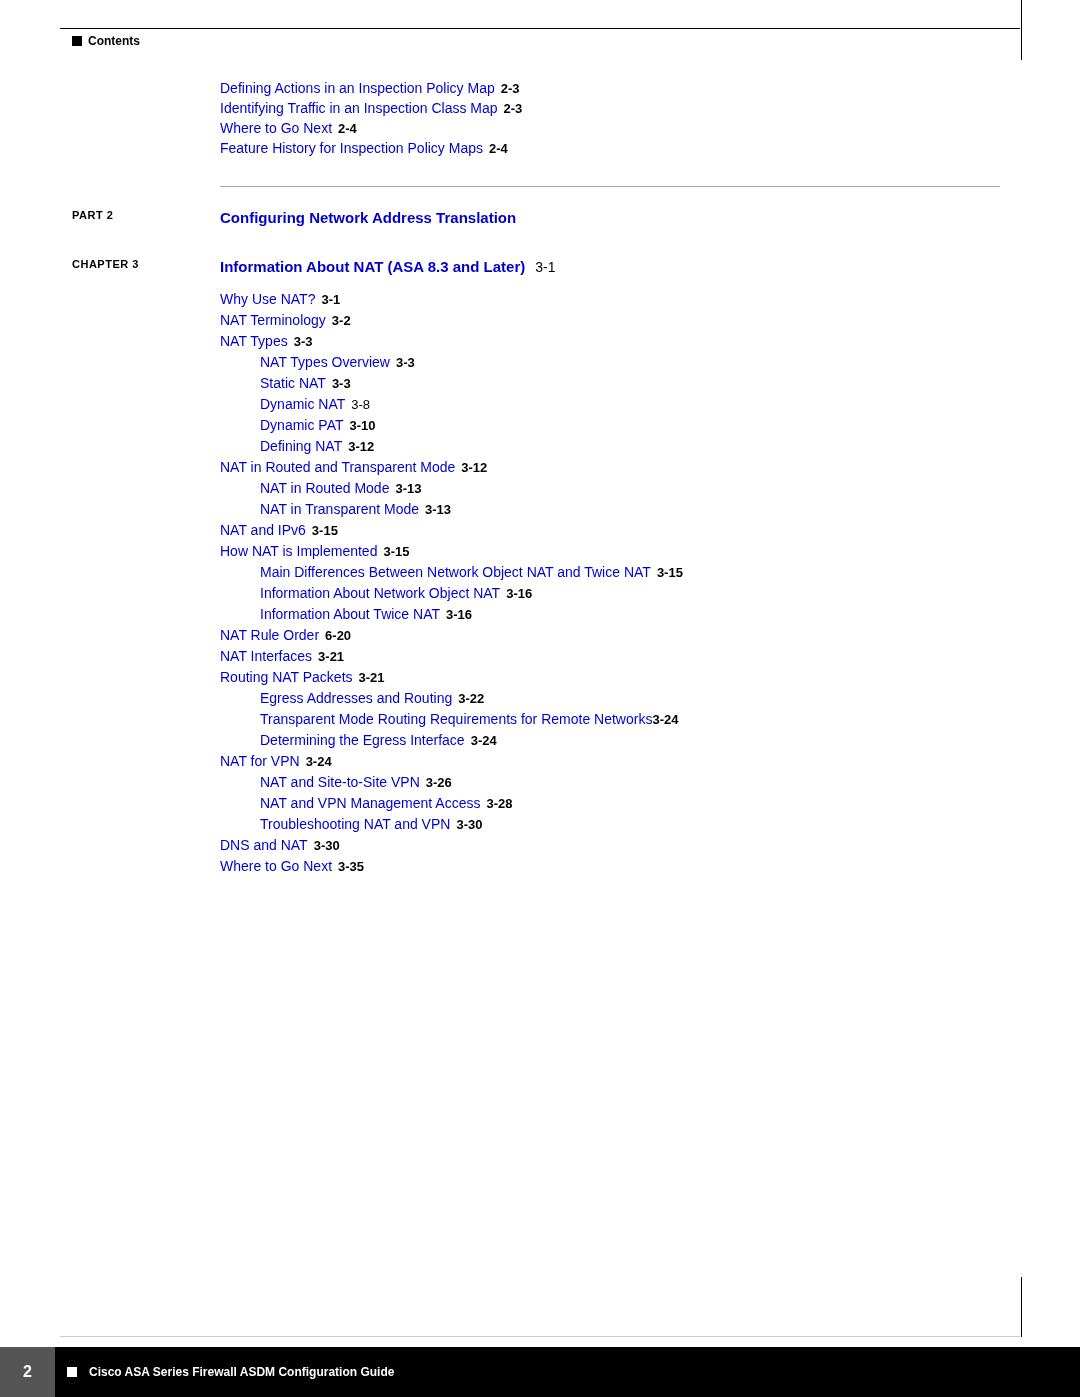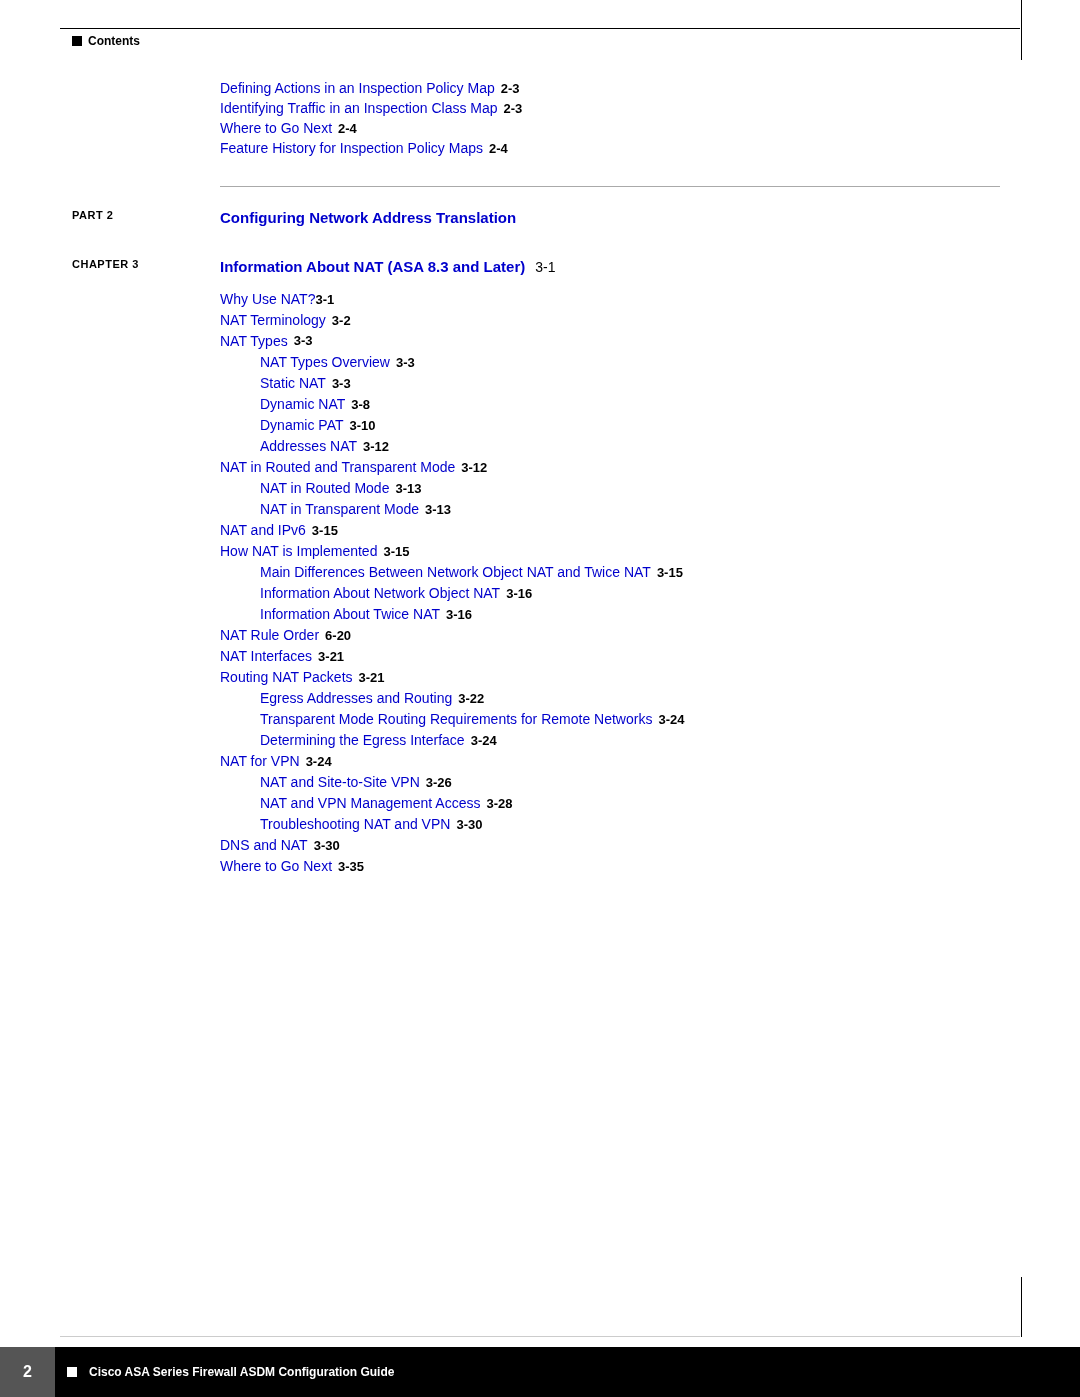--- a/index.html
+++ b/index.html
@@ -244,50 +244,50 @@
 
     <div class="chapter-row">
       <span class="side-label">CHAPTER 3</span>
       <div class="chapter-title-row">
         <a class="chapter-title">Information About NAT (ASA 8.3 and Later)</a>
         <span class="page-num">3-1</span>
       </div>
     </div>
 
     <div class="toc-list" id="toc-container">
-    <div style="display: flex; align-items: baseline; gap: 0; margin-left: 0px; margin-bottom: 5px;">
+    <div style="display: flex; align-items: baseline; gap: 6px; margin-left: 0px; margin-bottom: 5px;">
           <a style="color: rgb(0, 0, 204); text-decoration: none; font-size: 14px;">Why Use NAT?</a>
           <span style="font-weight: bold; font-size: 13px; color: rgb(0, 0, 0); white-space: nowrap;">3-1</span>
         </div>
         <div style="display: flex; align-items: baseline; gap: 6px; margin-left: 0px; margin-bottom: 5px;">
           <a style="color: rgb(0, 0, 204); text-decoration: none; font-size: 14px;">NAT Terminology</a>
           <span style="font-weight: bold; font-size: 13px; color: rgb(0, 0, 0); white-space: nowrap;">3-2</span>
         </div>
-        <div style="display: flex; align-items: flex-start; gap: 6px; margin-left: 0px; margin-bottom: 5px;">
+        <div style="display: flex; align-items: center; gap: 6px; margin-left: 0px; margin-bottom: 5px;">
           <a style="color: rgb(0, 0, 204); text-decoration: none; font-size: 14px;">NAT Types</a>
           <span style="font-weight: bold; font-size: 13px; color: rgb(0, 0, 0); white-space: nowrap;">3-3</span>
         </div>
         <div style="display: flex; align-items: baseline; gap: 6px; margin-left: 40px; margin-bottom: 5px;">
           <a style="color: rgb(0, 0, 204); text-decoration: none; font-size: 14px;">NAT Types Overview</a>
           <span style="font-weight: bold; font-size: 13px; color: rgb(0, 0, 0); white-space: nowrap;">3-3</span>
         </div>
         <div style="display: flex; align-items: baseline; gap: 6px; margin-left: 40px; margin-bottom: 5px;">
           <a style="color: rgb(0, 0, 204); text-decoration: none; font-size: 14px;">Static NAT</a>
           <span style="font-weight: bold; font-size: 13px; color: rgb(0, 0, 0); white-space: nowrap;">3-3</span>
         </div>
         <div style="display: flex; align-items: baseline; gap: 6px; margin-left: 40px; margin-bottom: 5px;">
           <a style="color: rgb(0, 0, 204); text-decoration: none; font-size: 14px;">Dynamic NAT</a>
-          <span style="font-weight: bold; font-size: 13px; color: rgb(0, 0, 0); white-space: nowrap;">3-8</span>
+          <span style="font-weight: normal; font-size: 13px; color: rgb(0, 0, 0); white-space: nowrap;">3-8</span>
         </div>
         <div style="display: flex; align-items: baseline; gap: 6px; margin-left: 40px; margin-bottom: 5px;">
           <a style="color: rgb(0, 0, 204); text-decoration: none; font-size: 14px;">Dynamic PAT</a>
           <span style="font-weight: bold; font-size: 13px; color: rgb(0, 0, 0); white-space: nowrap;">3-10</span>
         </div>
         <div style="display: flex; align-items: baseline; gap: 6px; margin-left: 40px; margin-bottom: 5px;">
-          <a style="color: rgb(0, 0, 204); text-decoration: none; font-size: 14px;">Addresses NAT</a>
+          <a style="color: rgb(0, 0, 204); text-decoration: none; font-size: 14px;">Defining NAT</a>
           <span style="font-weight: bold; font-size: 13px; color: rgb(0, 0, 0); white-space: nowrap;">3-12</span>
         </div>
         <div style="display: flex; align-items: baseline; gap: 6px; margin-left: 0px; margin-bottom: 5px;">
           <a style="color: rgb(0, 0, 204); text-decoration: none; font-size: 14px;">NAT in Routed and Transparent Mode</a>
           <span style="font-weight: bold; font-size: 13px; color: rgb(0, 0, 0); white-space: nowrap;">3-12</span>
         </div>
         <div style="display: flex; align-items: baseline; gap: 6px; margin-left: 40px; margin-bottom: 5px;">
           <a style="color: rgb(0, 0, 204); text-decoration: none; font-size: 14px;">NAT in Routed Mode</a>
           <span style="font-weight: bold; font-size: 13px; color: rgb(0, 0, 0); white-space: nowrap;">3-13</span>
         </div>
@@ -324,21 +324,21 @@
           <span style="font-weight: bold; font-size: 13px; color: rgb(0, 0, 0); white-space: nowrap;">3-21</span>
         </div>
         <div style="display: flex; align-items: baseline; gap: 6px; margin-left: 0px; margin-bottom: 5px;">
           <a style="color: rgb(0, 0, 204); text-decoration: none; font-size: 14px;">Routing NAT Packets</a>
           <span style="font-weight: bold; font-size: 13px; color: rgb(0, 0, 0); white-space: nowrap;">3-21</span>
         </div>
         <div style="display: flex; align-items: baseline; gap: 6px; margin-left: 40px; margin-bottom: 5px;">
           <a style="color: rgb(0, 0, 204); text-decoration: none; font-size: 14px;">Egress Addresses and Routing</a>
           <span style="font-weight: bold; font-size: 13px; color: rgb(0, 0, 0); white-space: nowrap;">3-22</span>
         </div>
-        <div style="display: flex; align-items: baseline; gap: 6px; margin-left: 40px; margin-bottom: 5px;">
+        <div style="display: flex; align-items: baseline; margin-left: 40px; margin-bottom: 5px;">
           <a style="color: rgb(0, 0, 204); text-decoration: none; font-size: 14px;">Transparent Mode Routing Requirements for Remote Networks</a>
           <span style="font-weight: bold; font-size: 13px; color: rgb(0, 0, 0); white-space: nowrap;">3-24</span>
         </div>
         <div style="display: flex; align-items: baseline; gap: 6px; margin-left: 40px; margin-bottom: 5px;">
           <a style="color: rgb(0, 0, 204); text-decoration: none; font-size: 14px;">Determining the Egress Interface</a>
           <span style="font-weight: bold; font-size: 13px; color: rgb(0, 0, 0); white-space: nowrap;">3-24</span>
         </div>
         <div style="display: flex; align-items: baseline; gap: 6px; margin-left: 0px; margin-bottom: 5px;">
           <a style="color: rgb(0, 0, 204); text-decoration: none; font-size: 14px;">NAT for VPN</a>
           <span style="font-weight: bold; font-size: 13px; color: rgb(0, 0, 0); white-space: nowrap;">3-24</span>

